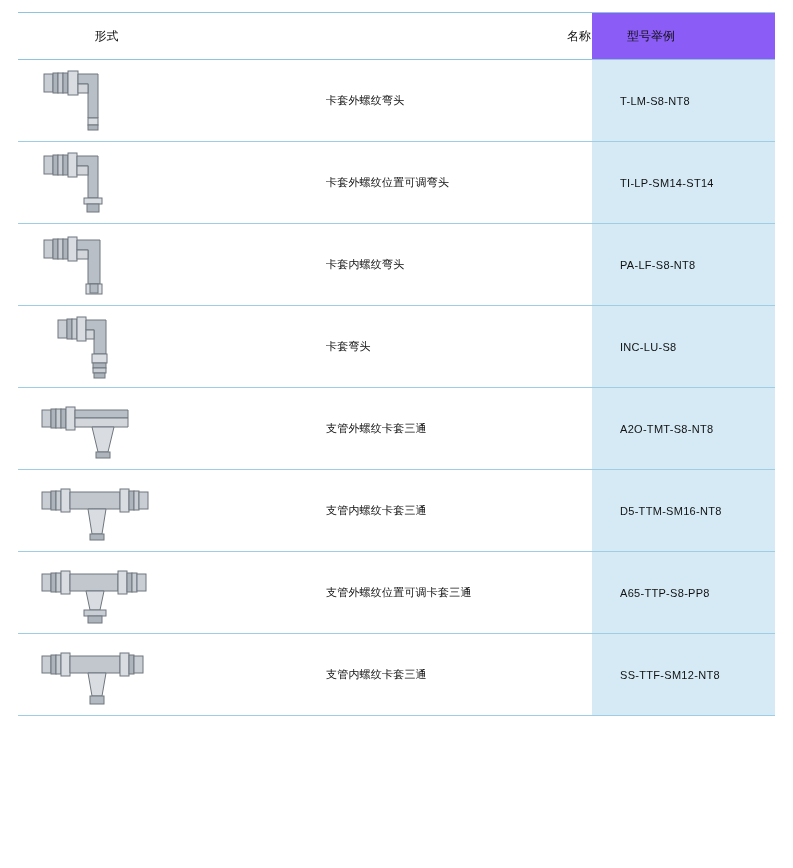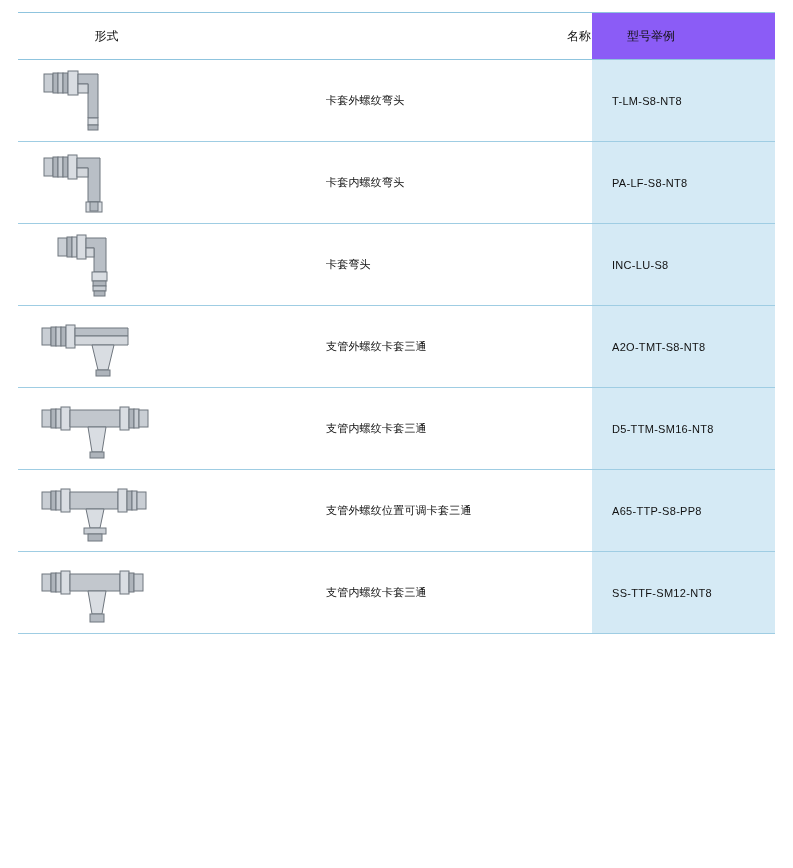--- a/index.html
+++ b/index.html
@@ -58,21 +58,21 @@
     text-align: left;
     padding-left: 18px;
   }
   td.cell-name {
     padding-left: 22px;
     font-size: 13px;
     color: #111;
     letter-spacing: .2px;
   }
   td.cell-model {
-    padding-left: 20px;
+    padding-left: 28px;
     background: #d5eaf5;
     font-size: 11.5px;
     color: #111;
     letter-spacing: .3px;
     font-family: "Liberation Sans", sans-serif;
   }
 
   .figwrap {
     width: 150px;
     height: 66px;
@@ -115,20 +115,41 @@
                 <rect x="52" y="50" width="10" height="7" fill="#d9dde2"></rect>
                 <rect x="52" y="57" width="10" height="5" fill="#aeb4bb"></rect>
               </g>
             </svg>
           </div>
         </td>
         <td class="cell-name">卡套外螺纹弯头</td>
         <td class="cell-model">T-LM-S8-NT8</td>
       </tr>
 
+      <tr>
+        <td class="cell-form">
+          <div class="figwrap">
+            <svg width="150" height="66" viewBox="0 0 150 66">
+              <g stroke="#6f767e" stroke-width="1" fill="#c9ced4">
+                <rect x="8" y="6" width="9" height="18"></rect>
+                <rect x="17" y="5" width="5" height="20" fill="#aeb4bb"></rect>
+                <rect x="22" y="5" width="5" height="20" fill="#c9ced4"></rect>
+                <rect x="27" y="5" width="5" height="20" fill="#aeb4bb"></rect>
+                <rect x="32" y="3" width="9" height="24" fill="#d9dde2"></rect>
+                <path d="M41 6 L62 6 L62 48 L52 48 L52 16 L41 16 Z" fill="#b9bfc6"></path>
+                <rect x="41" y="16" width="11" height="9" fill="#d3d7dc"></rect>
+                <rect x="48" y="48" width="18" height="6" fill="#d9dde2"></rect>
+                <rect x="51" y="54" width="12" height="8" fill="#aeb4bb"></rect>
+              </g>
+            </svg>
+          </div>
+        </td>
+        <td class="cell-name">卡套外螺纹位置可调弯头</td>
+        <td class="cell-model">TI-LP-SM14-ST14</td>
+      </tr>
 
       <tr>
         <td class="cell-form">
           <div class="figwrap">
             <svg width="150" height="66" viewBox="0 0 150 66">
               <g stroke="#6f767e" stroke-width="1" fill="#c9ced4">
                 <rect x="8" y="8" width="9" height="18"></rect>
                 <rect x="17" y="7" width="5" height="20" fill="#aeb4bb"></rect>
                 <rect x="22" y="7" width="5" height="20" fill="#c9ced4"></rect>
                 <rect x="27" y="7" width="5" height="20" fill="#aeb4bb"></rect>

